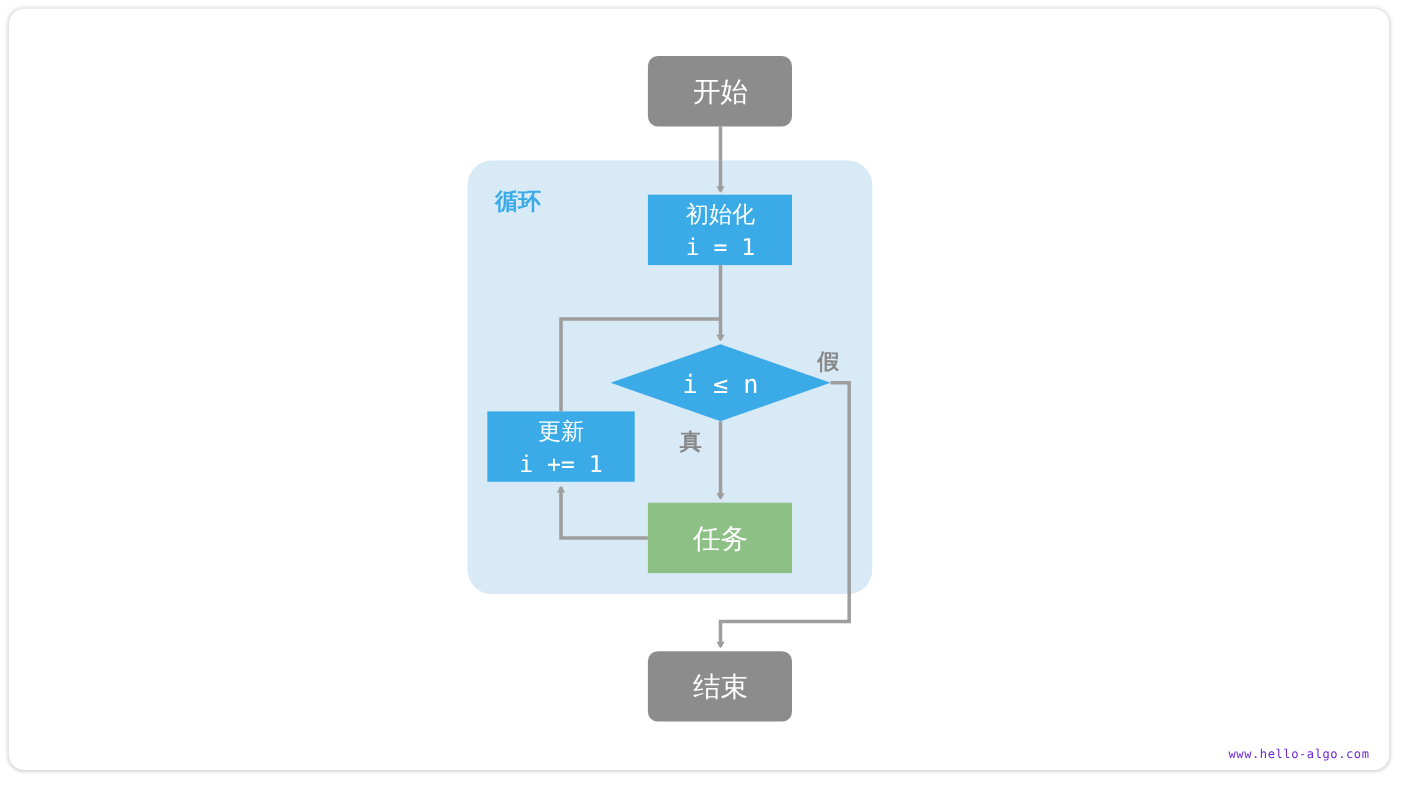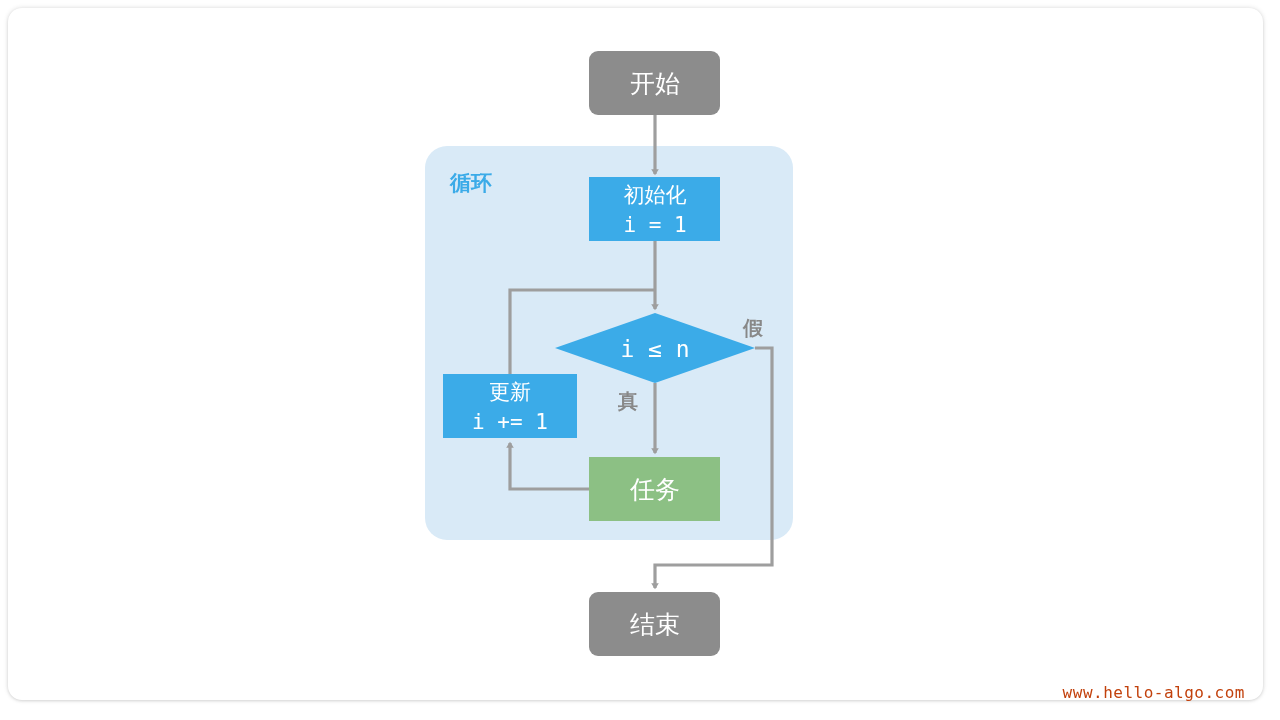--- a/index.html
+++ b/index.html
@@ -49,24 +49,24 @@
     fill: #888888;
   }
   .group-label {
     font-family: "Liberation Sans", sans-serif;
     font-weight: bold;
     fill: #3babe8;
   }
   .watermark {
     position: absolute;
     right: 35px;
-    bottom: 18px;
+    bottom: 28px;
     font-family: "DejaVu Sans Mono", monospace;
-    font-size: 16px;
-    color: #c2410c;
+    font-size: 11px;
+    color: #6d28d9;
     letter-spacing: 0.5px;
     user-select: none;
   }
 </style>
 </head>
 <body>
 
 <div id="stage">
   <div id="card"></div>
 

